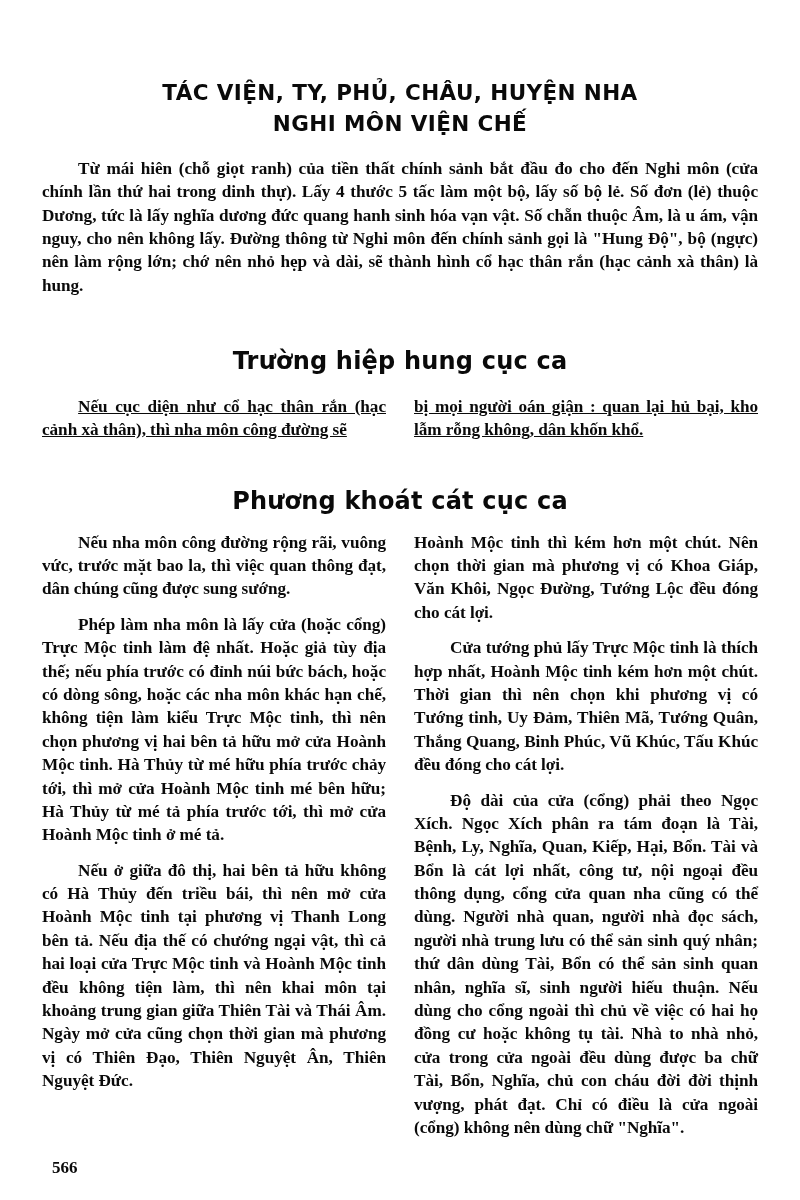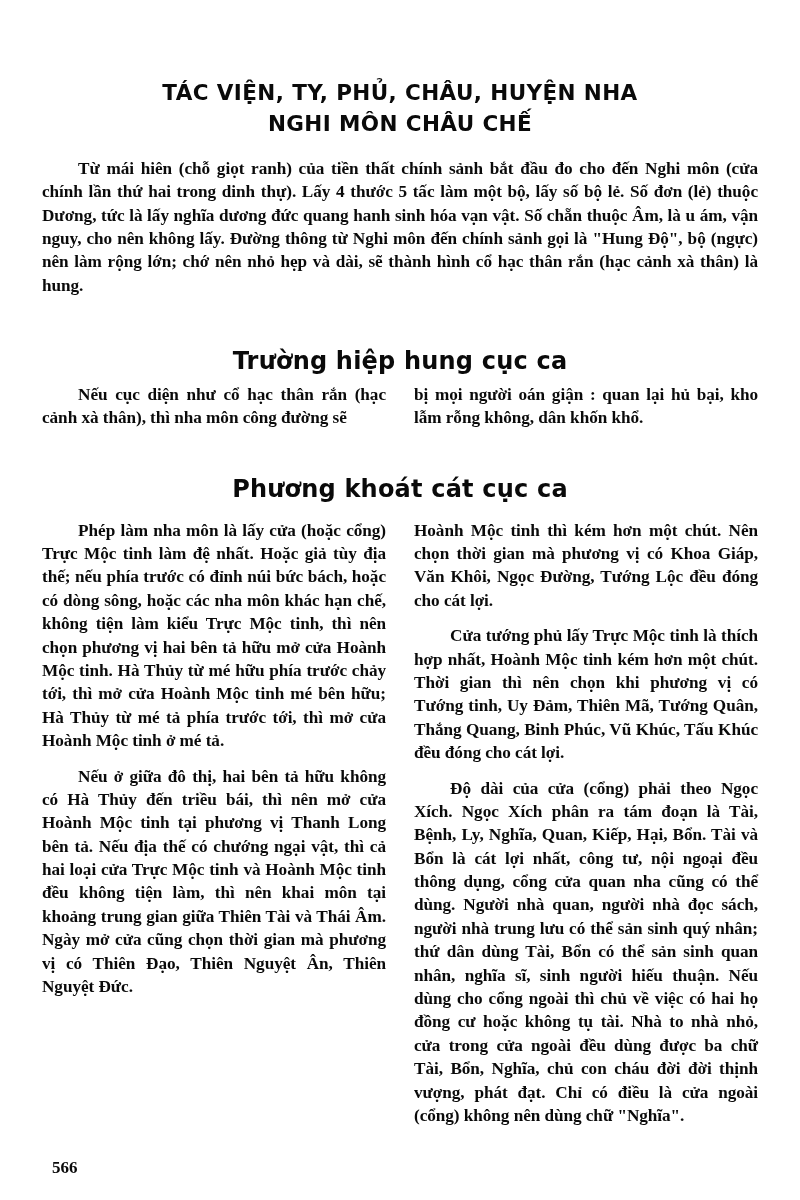--- a/index.html
+++ b/index.html
@@ -79,60 +79,61 @@
     font-size: 17.2px;
     line-height: 1.36;
     text-align: justify;
     text-indent: 2.1em;
     font-weight: 600;
     letter-spacing: -0.05px;
   }
   .col p + p { margin-top: 12px; }
   .col p.cont { text-indent: 0; }
 
-  .sec1-cols { margin-top: 8px; }
+  .sec1-cols { margin-top: 20px; text-decoration: underline; }
   .sec2-cols { margin-top: 16px; }
 
   
   .page-number {
     position: absolute;
     left: 52px;
     bottom: 22px;
     font-size: 17px;
     font-weight: bold;
     font-family: "Liberation Serif", "DejaVu Serif", serif;
   }
 </style>
 </head>
 <body>
 
 <div class="page">
 
   <h1 class="doc-title">
     <span class="line1">TÁC VIỆN, TY, PHỦ, CHÂU, HUYỆN NHA</span>
-    <span class="line2">NGHI MÔN CHÂU CHẾ</span>
+    <span class="line2">NGHI MÔN VIỆN CHẾ</span>
   </h1>
 
   <p class="intro">Từ mái hiên (chỗ giọt ranh) của tiền thất chính sảnh bắt đầu đo cho đến Nghi môn (cửa chính lần thứ hai trong dinh thự). Lấy 4 thước 5 tấc làm một bộ, lấy số bộ lẻ. Số đơn (lẻ) thuộc Dương, tức là lấy nghĩa dương đức quang hanh sinh hóa vạn vật. Số chẵn thuộc Âm, là u ám, vận nguy, cho nên không lấy. Đường thông từ Nghi môn đến chính sảnh gọi là "Hung Độ", bộ (ngực) nên làm rộng lớn; chớ nên nhỏ hẹp và dài, sẽ thành hình cổ hạc thân rắn (hạc cảnh xà thân) là hung.</p>
 
   <h2 class="section-heading sec1-heading">Trường hiệp hung cục ca</h2>
 
   <div class="cols sec1-cols">
     <div class="col">
       <p>Nếu cục diện như cổ hạc thân rắn (hạc cảnh xà thân), thì nha môn công đường sẽ</p>
     </div>
     <div class="col">
       <p class="cont">bị mọi người oán giận : quan lại hủ bại, kho lẫm rỗng không, dân khốn khổ.</p>
     </div>
   </div>
 
   <h2 class="section-heading sec2-heading">Phương khoát cát cục ca</h2>
 
   <div class="cols sec2-cols">
     <div class="col">
+      <p>Nếu nha môn công đường rộng rãi, vuông vức, trước mặt bao la, thì việc quan thông đạt, dân chúng cũng được sung sướng.</p>
       <p>Phép làm nha môn là lấy cửa (hoặc cổng) Trực Mộc tinh làm đệ nhất. Hoặc giả tùy địa thế; nếu phía trước có đỉnh núi bức bách, hoặc có dòng sông, hoặc các nha môn khác hạn chế, không tiện làm kiểu Trực Mộc tinh, thì nên chọn phương vị hai bên tả hữu mở cửa Hoành Mộc tinh. Hà Thủy từ mé hữu phía trước chảy tới, thì mở cửa Hoành Mộc tinh mé bên hữu; Hà Thủy từ mé tả phía trước tới, thì mở cửa Hoành Mộc tinh ở mé tả.</p>
       <p>Nếu ở giữa đô thị, hai bên tả hữu không có Hà Thủy đến triều bái, thì nên mở cửa Hoành Mộc tinh tại phương vị Thanh Long bên tả. Nếu địa thế có chướng ngại vật, thì cả hai loại cửa Trực Mộc tinh và Hoành Mộc tinh đều không tiện làm, thì nên khai môn tại khoảng trung gian giữa Thiên Tài và Thái Âm. Ngày mở cửa cũng chọn thời gian mà phương vị có Thiên Đạo, Thiên Nguyệt Ân, Thiên Nguyệt Đức.</p>
     </div>
     <div class="col">
       <p class="cont">Hoành Mộc tinh thì kém hơn một chút. Nên chọn thời gian mà phương vị có Khoa Giáp, Văn Khôi, Ngọc Đường, Tướng Lộc đều đóng cho cát lợi.</p>
       <p>Cửa tướng phủ lấy Trực Mộc tinh là thích hợp nhất, Hoành Mộc tinh kém hơn một chút. Thời gian thì nên chọn khi phương vị có Tướng tinh, Uy Đảm, Thiên Mã, Tướng Quân, Thắng Quang, Binh Phúc, Vũ Khúc, Tấu Khúc đều đóng cho cát lợi.</p>
       <p>Độ dài của cửa (cổng) phải theo Ngọc Xích. Ngọc Xích phân ra tám đoạn là Tài, Bệnh, Ly, Nghĩa, Quan, Kiếp, Hại, Bổn. Tài và Bổn là cát lợi nhất, công tư, nội ngoại đều thông dụng, cổng cửa quan nha cũng có thể dùng. Người nhà quan, người nhà đọc sách, người nhà trung lưu có thể sản sinh quý nhân; thứ dân dùng Tài, Bổn có thể sản sinh quan nhân, nghĩa sĩ, sinh người hiếu thuận. Nếu dùng cho cổng ngoài thì chủ về việc có hai họ đồng cư hoặc không tụ tài. Nhà to nhà nhỏ, cửa trong cửa ngoài đều dùng được ba chữ Tài, Bổn, Nghĩa, chủ con cháu đời đời thịnh vượng, phát đạt. Chỉ có điều là cửa ngoài (cổng) không nên dùng chữ "Nghĩa".</p>
     </div>
   </div>
 

